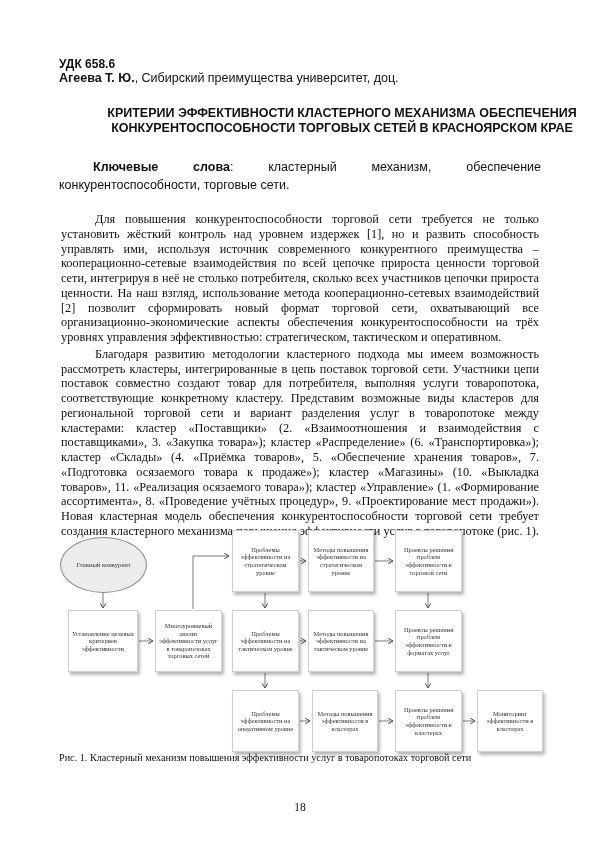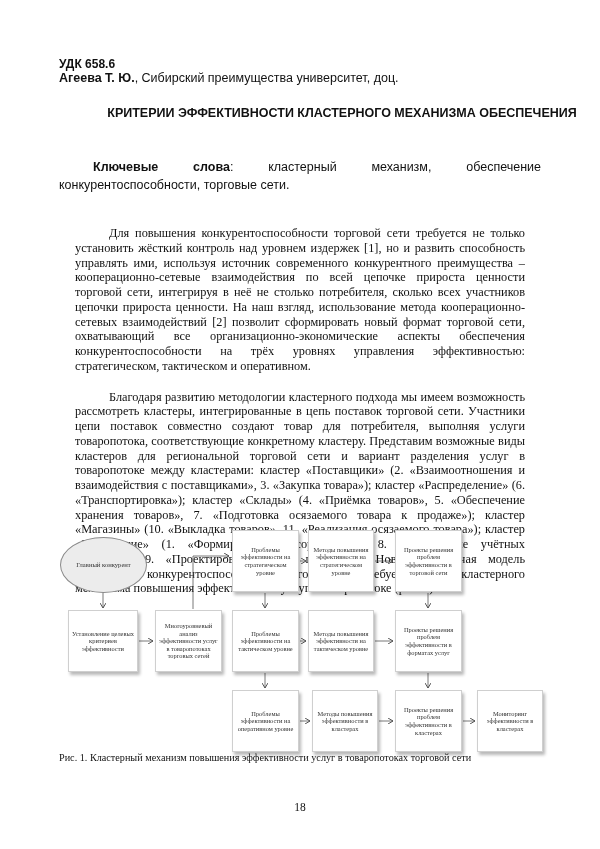--- a/index.html
+++ b/index.html
@@ -7,40 +7,41 @@
   .sans { font-family: "Liberation Sans", "DejaVu Sans", sans-serif; }
   .serif { font-family: "Liberation Serif", "DejaVu Serif", serif; }
   .abs { position: absolute; }
   .udk { left: 59px; top: 57px; font-size: 12px; font-weight: bold; }
   .author { left: 59px; top: 71px; font-size: 12.5px; }
   .author b { font-weight: bold; text-align: center; }
   .title { left: 59px; top: 106px; width: 482px; text-align: center; font-size: 12.5px; font-weight: bold; line-height: 15px; margin-left: 42px; }
   .keywords { left: 59px; top: 158px; width: 482px; font-size: 12.5px; line-height: 18px; text-align: justify; text-indent: 34px; }
   .keywords b { font-weight: bold; }
   .body-text { left: 59px; top: 210px; width: 482px; font-size: 12.3px; line-height: 14.75px; text-align: justify; }
-  .body-text p { margin: 16px; text-indent: 34px; }
+  .body-text p { margin: 2px; text-indent: 34px; }
   .diagram { left: 0; top: 0; width: 600px; height: 849px; pointer-events: none; }
   .diagram svg { position: absolute; left: 0; top: 0; }
   .box { position: absolute; background: #fff; border: 1px solid #cfcfcf; box-shadow: 2px 3px 3px rgba(0,0,0,0.28);
          display: flex; align-items: center; justify-content: center; text-align: center;
          font-family: "Liberation Serif", "DejaVu Serif", serif; font-size: 6.4px; line-height: 7.6px; color: #333; padding: 2px; box-sizing: border-box; }
   .ellipse { position: absolute; border: 1px solid #8a8a8a; border-radius: 50%; background: #ececec;
          display: flex; align-items: center; justify-content: center; text-align: center;
          font-family: "Liberation Serif", "DejaVu Serif", serif; font-size: 6.6px; line-height: 8px; color: #333; padding: 6px; box-sizing: border-box; }
   .caption { left: 59px; top: 752px; width: 482px; text-align: left; font-size: 10.2px; }
   .page-num { left: 0; top: 801px; width: 600px; text-align: center; font-size: 11.5px; }
 </style>
 </head>
 <body>
 
 <div class="abs sans udk">УДК 658.6</div>
 <div class="abs sans author"><b>Агеева Т. Ю.</b><span>, Сибирский преимущества университет, доц.</span></div>
 
 <div class="abs sans title">
   <div>КРИТЕРИИ ЭФФЕКТИВНОСТИ КЛАСТЕРНОГО МЕХАНИЗМА ОБЕСПЕЧЕНИЯ</div>
+  <div>КОНКУРЕНТОСПОСОБНОСТИ ТОРГОВЫХ СЕТЕЙ В КРАСНОЯРСКОМ КРАЕ</div>
 </div>
 
 <div class="abs sans keywords"><b>Ключевые слова</b><span>: кластерный механизм, обеспечение конкурентоспособности, торговые сети.</span></div>
 
 <div class="abs serif body-text">
   <p>Для повышения конкурентоспособности торговой сети требуется не только установить жёсткий контроль над уровнем издержек [1], но и развить способность управлять ими, используя источник современного конкурентного преимущества – кооперационно-сетевые взаимодействия по всей цепочке прироста ценности торговой сети, интегрируя в неё не столько потребителя, сколько всех участников цепочки прироста ценности. На наш взгляд, использование метода кооперационно-сетевых взаимодействий [2] позволит сформировать новый формат торговой сети, охватывающий все организационно-экономические аспекты обеспечения конкурентоспособности на трёх уровнях управления эффективностью: стратегическом, тактическом и оперативном.</p>
   <p>Благодаря развитию методологии кластерного подхода мы имеем возможность рассмотреть кластеры, интегрированные в цепь поставок торговой сети. Участники цепи поставок совместно создают товар для потребителя, выполняя услуги товаропотока, соответствующие конкретному кластеру. Представим возможные виды кластеров для региональной торговой сети и вариант разделения услуг в товаропотоке между кластерами: кластер «Поставщики» (2. «Взаимоотношения и взаимодействия с поставщиками», 3. «Закупка товара»); кластер «Распределение» (6. «Транспортировка»); кластер «Склады» (4. «Приёмка товаров», 5. «Обеспечение хранения товаров», 7. «Подготовка осязаемого товара к продаже»); кластер «Магазины» (10. «Выкладка товаров», 11. «Реализация осязаемого товара»); кластер «Управление» (1. «Формирование ассортимента», 8. «Проведение учётных процедур», 9. «Проектирование мест продажи»). Новая кластерная модель обеспечения конкурентоспособности торговой сети требует создания кластерного механизма повышения эффективности услуг в товаропотоке (рис. 1).</p>
 </div>
 
 <div class="abs diagram">

